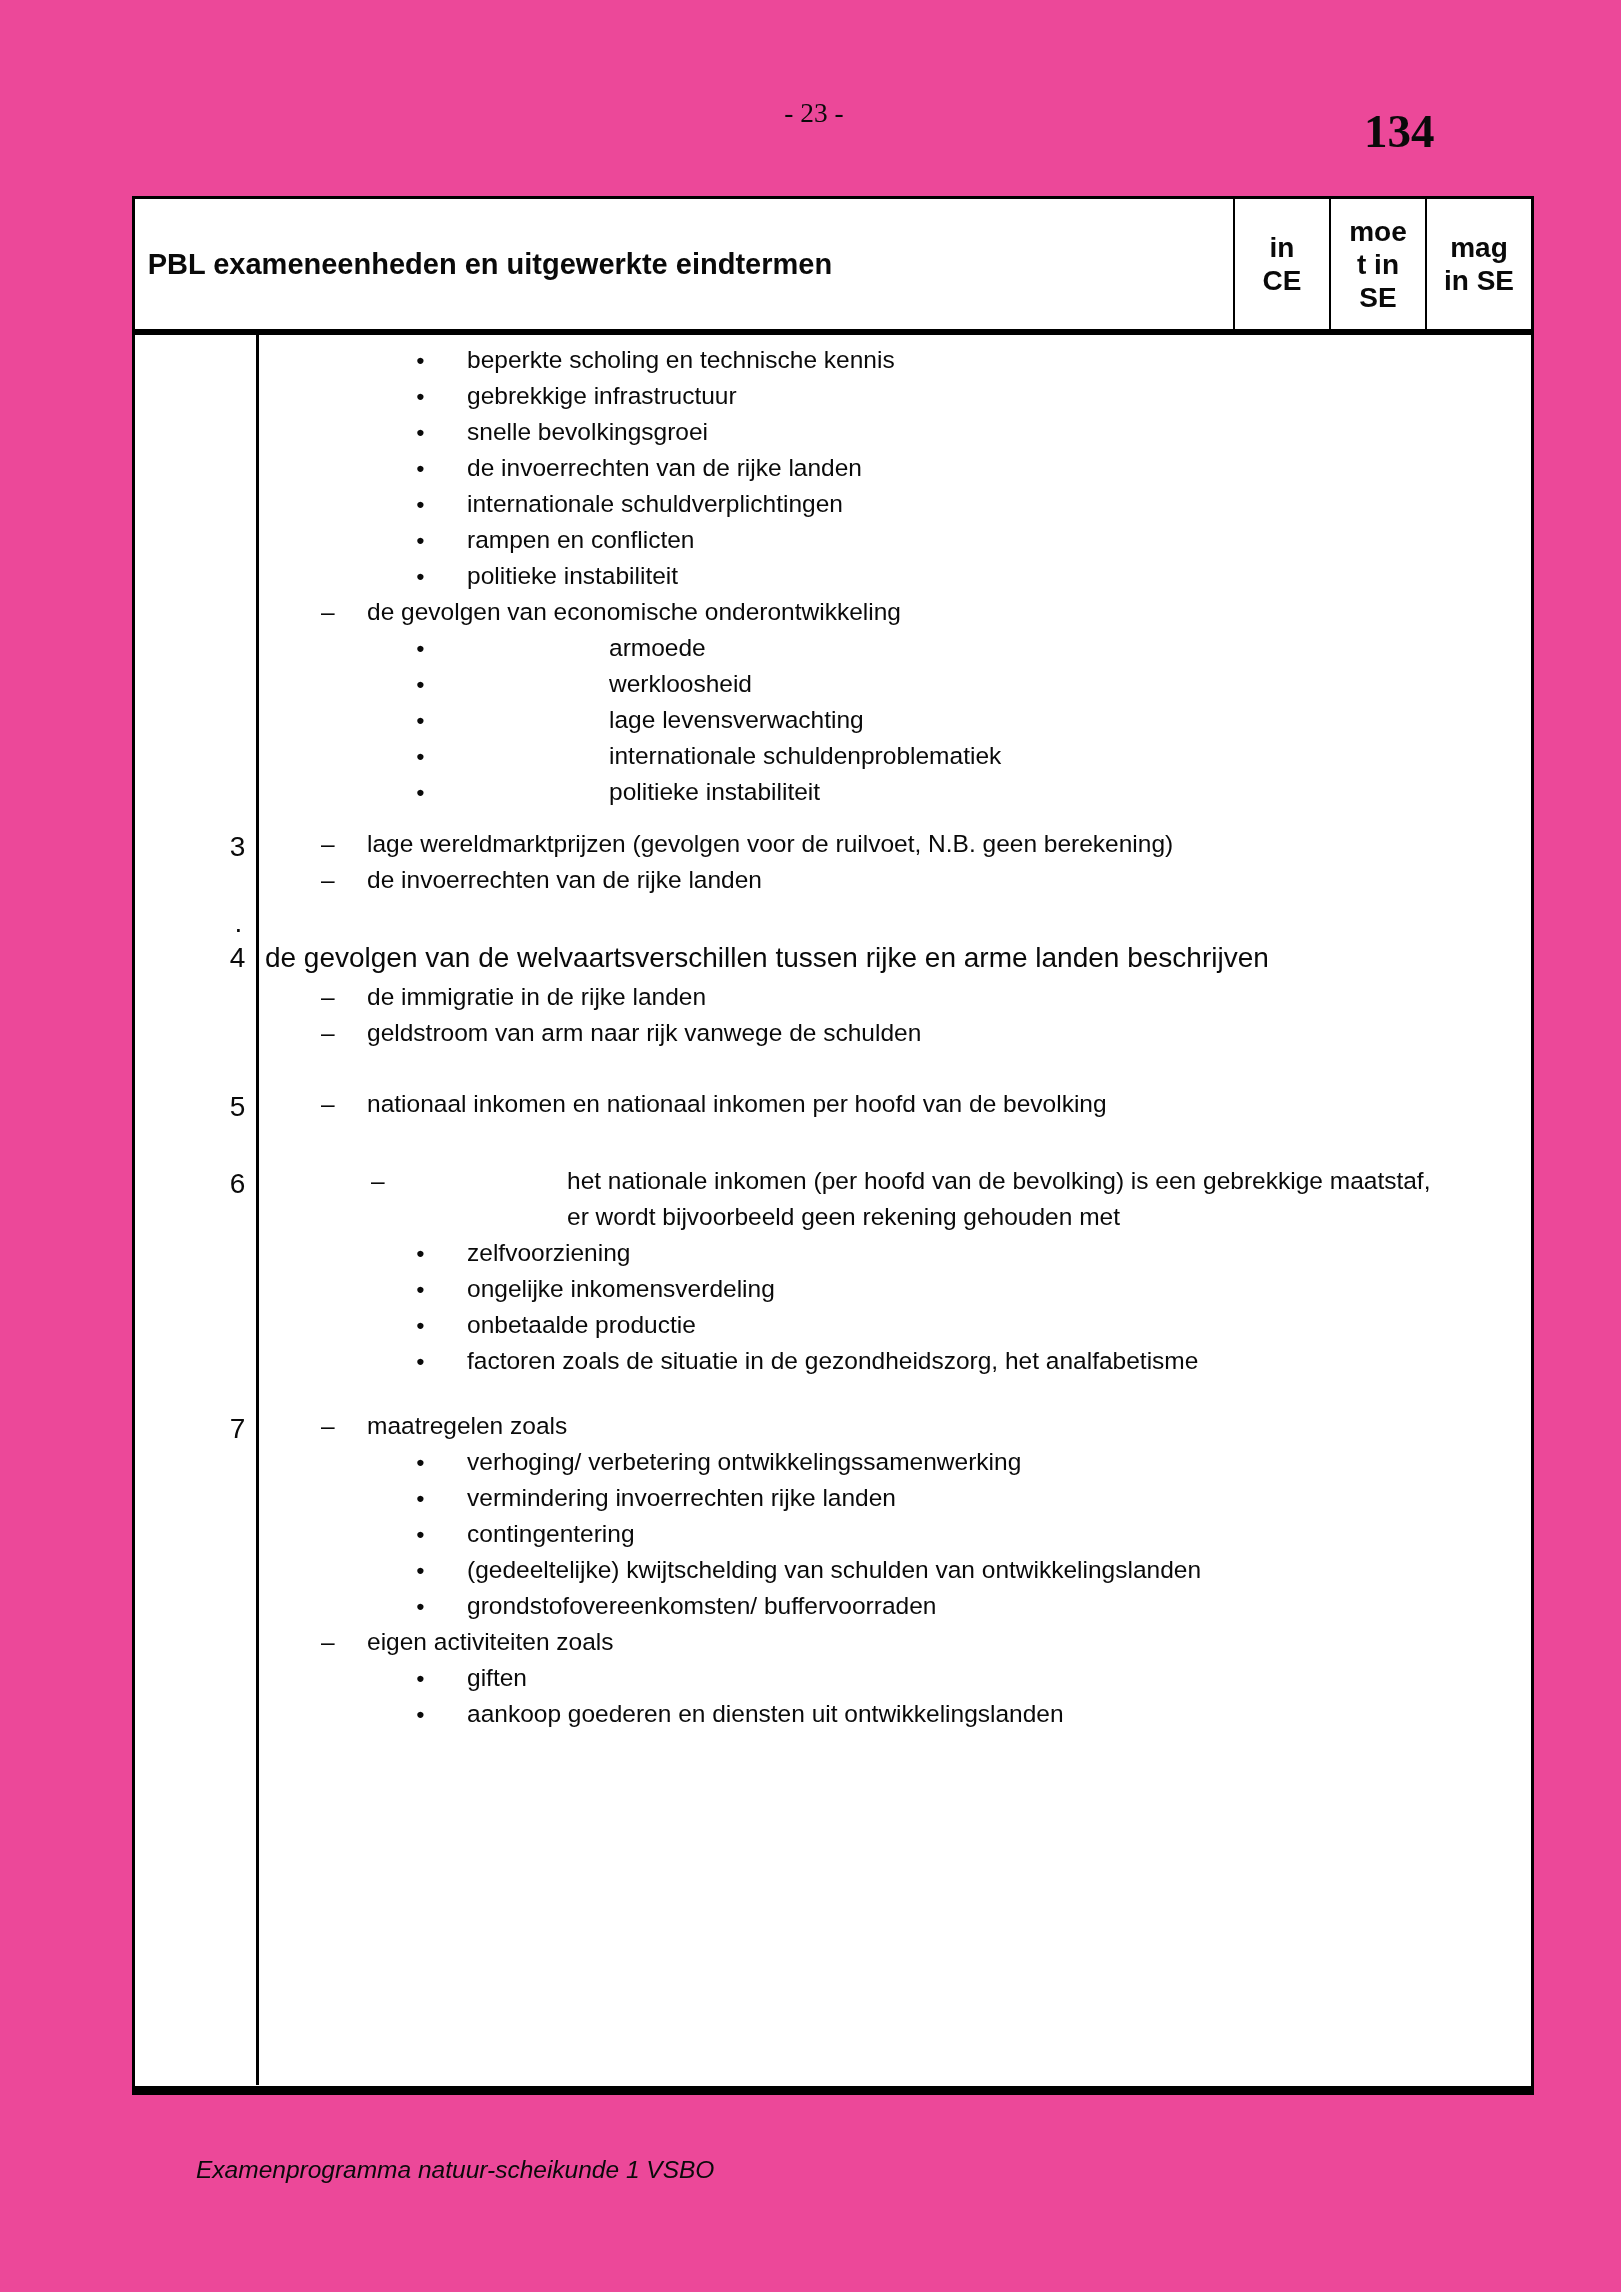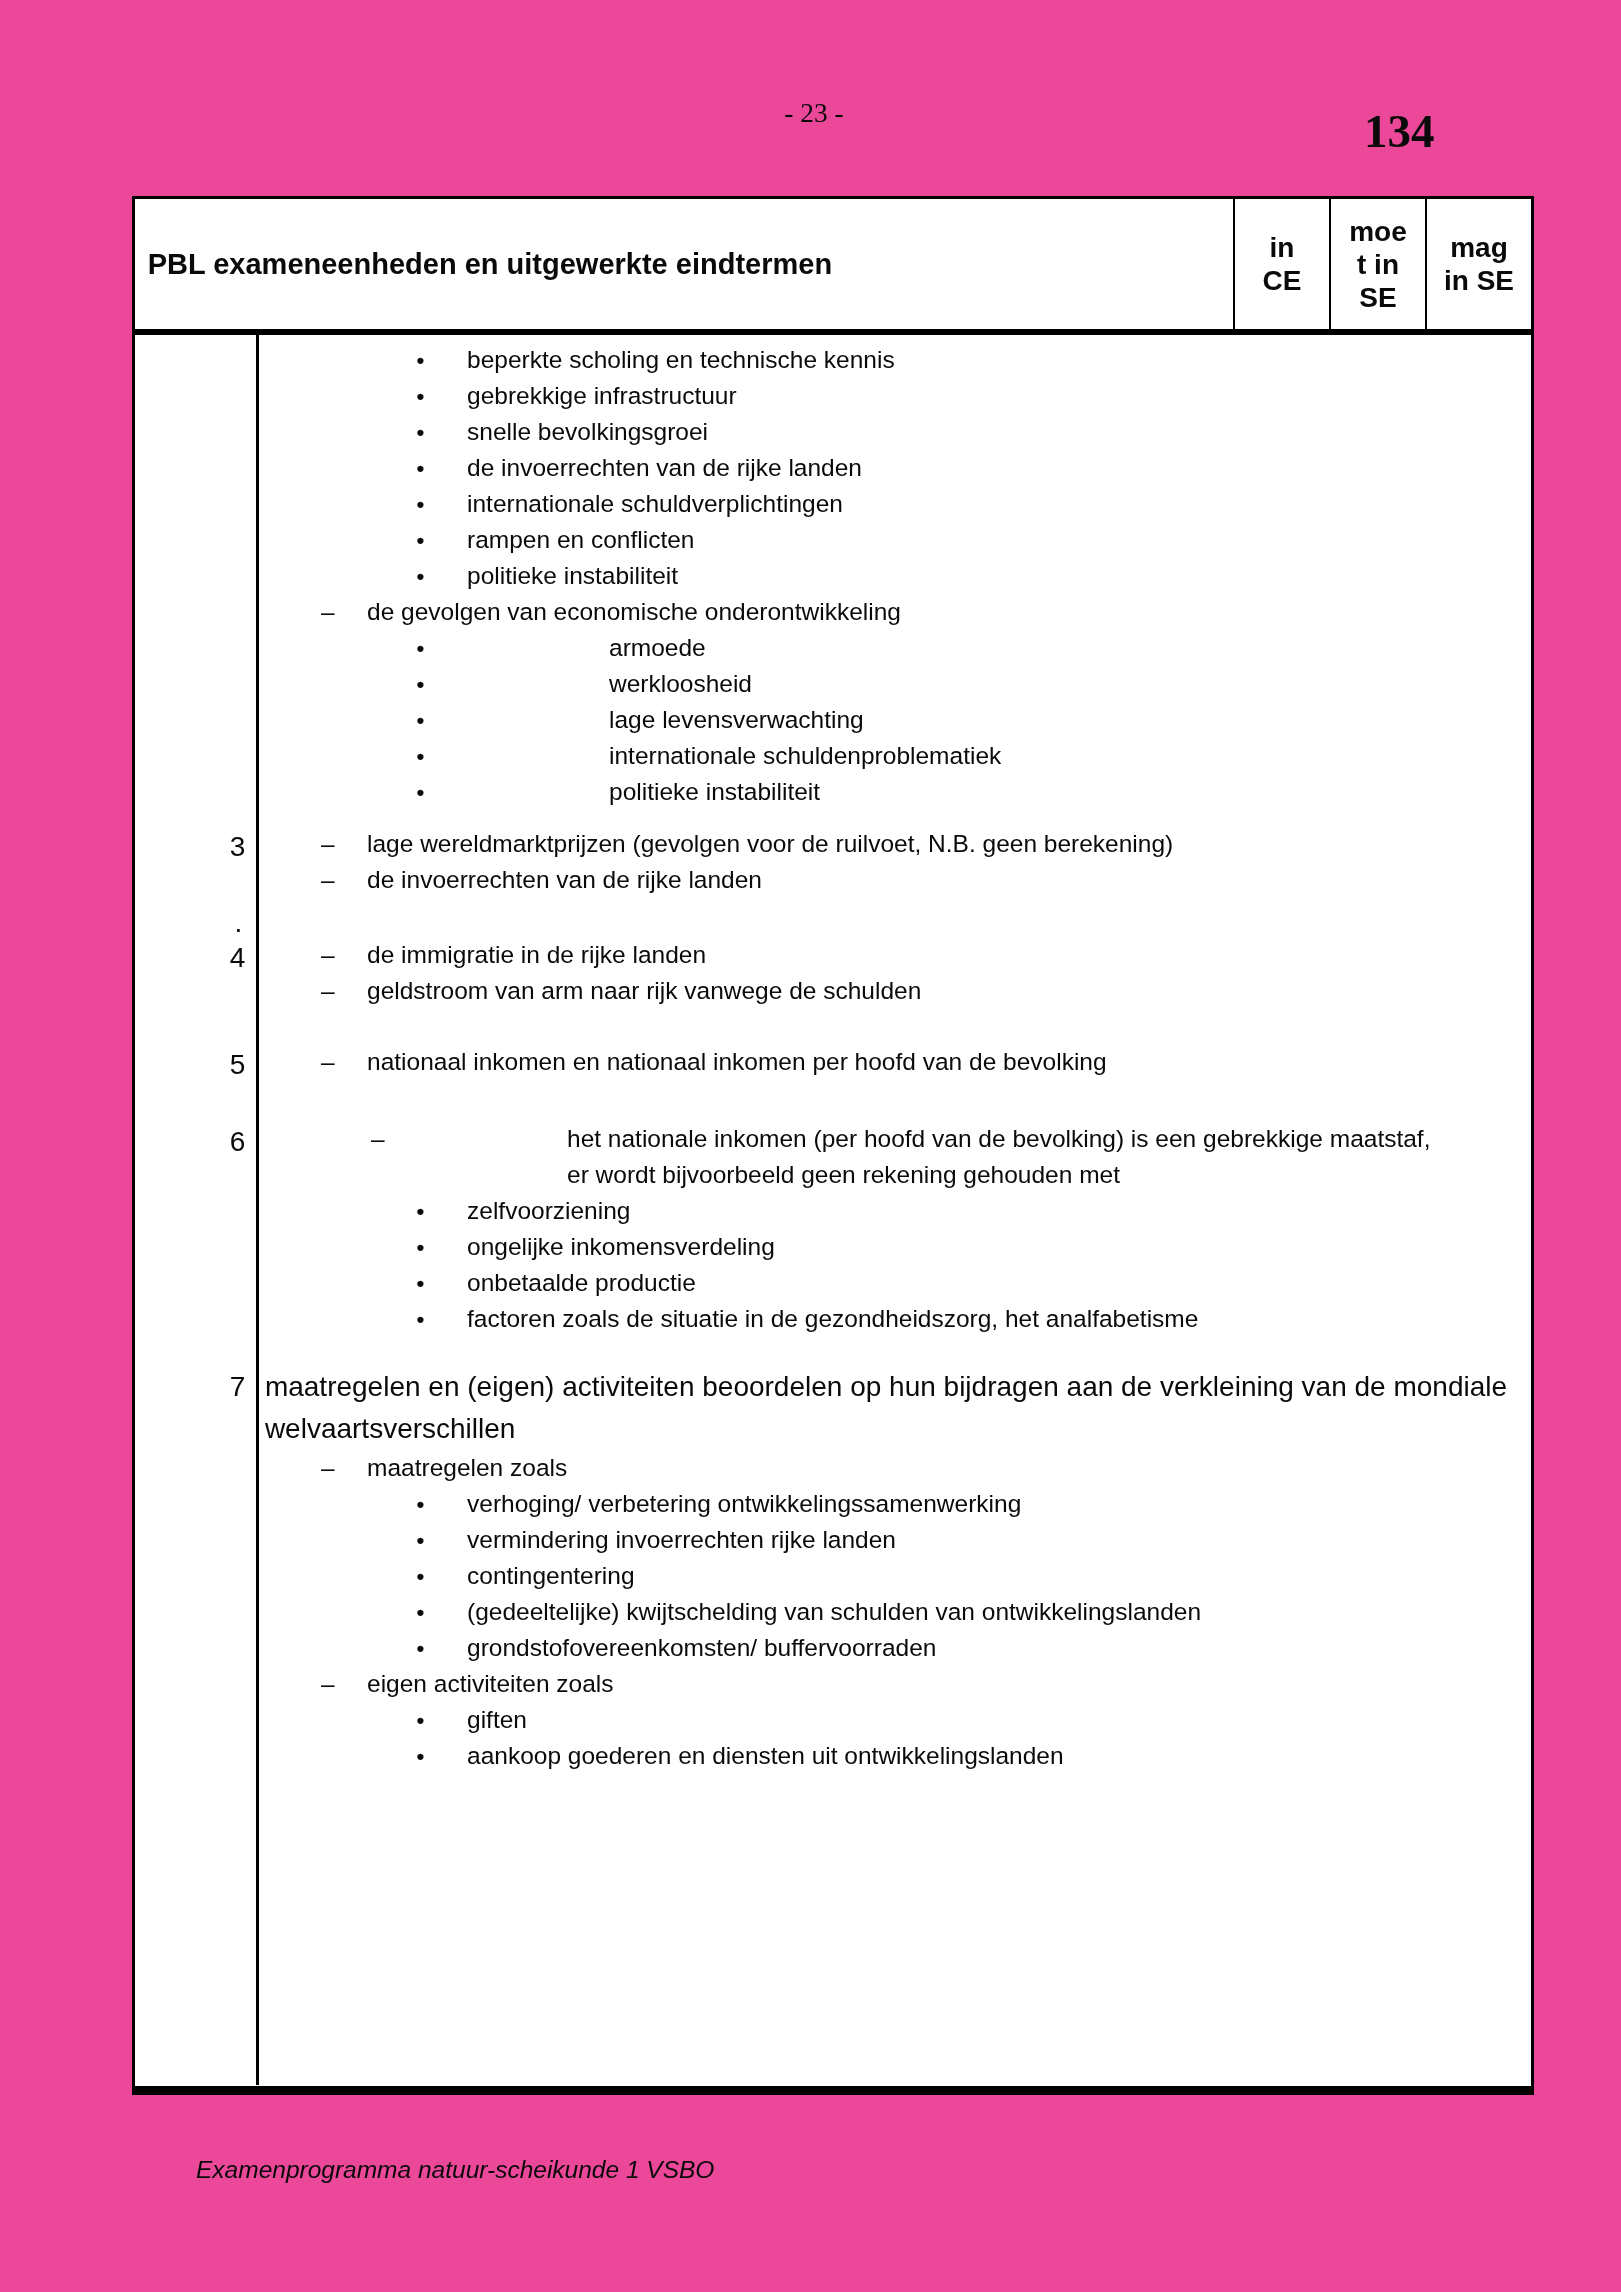--- a/index.html
+++ b/index.html
@@ -155,20 +155,21 @@
           <div class="row d1">
               <span class="mk">–</span>
               <span class="tx">de invoerrechten van de rijke landen</span>
             </div>
         </div>
       </div>
 
       <div class="sec sec4">
         <div class="nc"><span class="predot">.</span><span>4</span></div>
         <div class="cc">
+          <div class="h">de gevolgen van de welvaartsverschillen tussen rijke en arme landen beschrijven</div>
           <div class="row d1">
               <span class="mk">–</span>
               <span class="tx">de immigratie in de rijke landen</span>
             </div>
           <div class="row d1">
               <span class="mk">–</span>
               <span class="tx">geldstroom van arm naar rijk vanwege de schulden</span>
             </div>
         </div>
       </div>
@@ -205,21 +206,20 @@
           <div class="row b2">
               <span class="mk dot">●</span>
               <span class="tx">factoren zoals de situatie in de gezondheidszorg, het analfabetisme</span>
             </div>
         </div>
       </div>
 
       <div class="sec sec7">
         <div class="nc">7</div>
         <div class="cc">
-          <div class="h">maatregelen en (eigen) activiteiten beoordelen op hun bijdragen aan de verkleining van de mondiale welvaartsverschillen</div>
           <div class="row d1">
               <span class="mk">–</span>
               <span class="tx">maatregelen zoals</span>
             </div>
           <div class="row b2">
               <span class="mk dot">●</span>
               <span class="tx">verhoging/ verbetering ontwikkelingssamenwerking</span>
             </div>
           <div class="row b2">
               <span class="mk dot">●</span>

